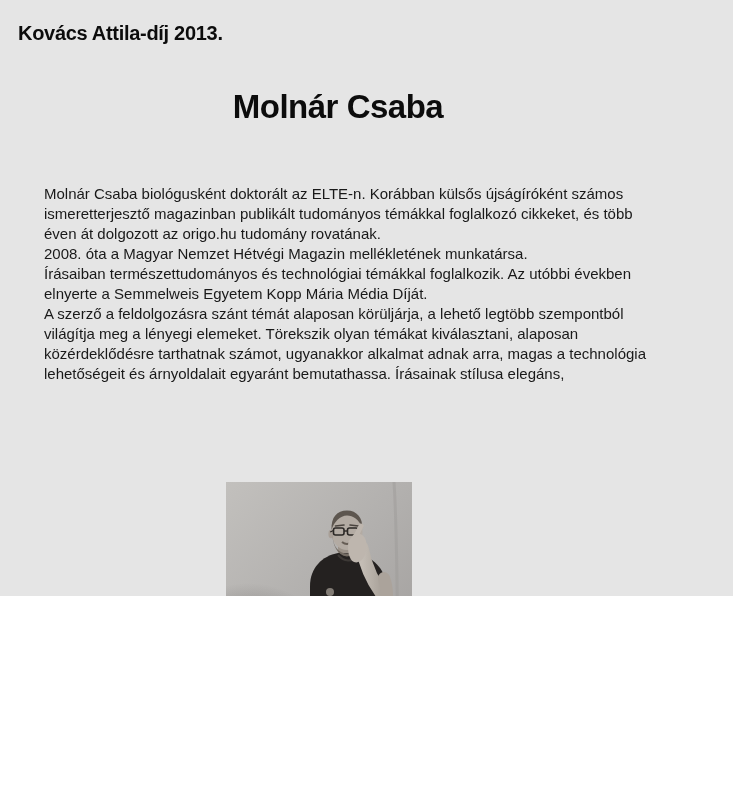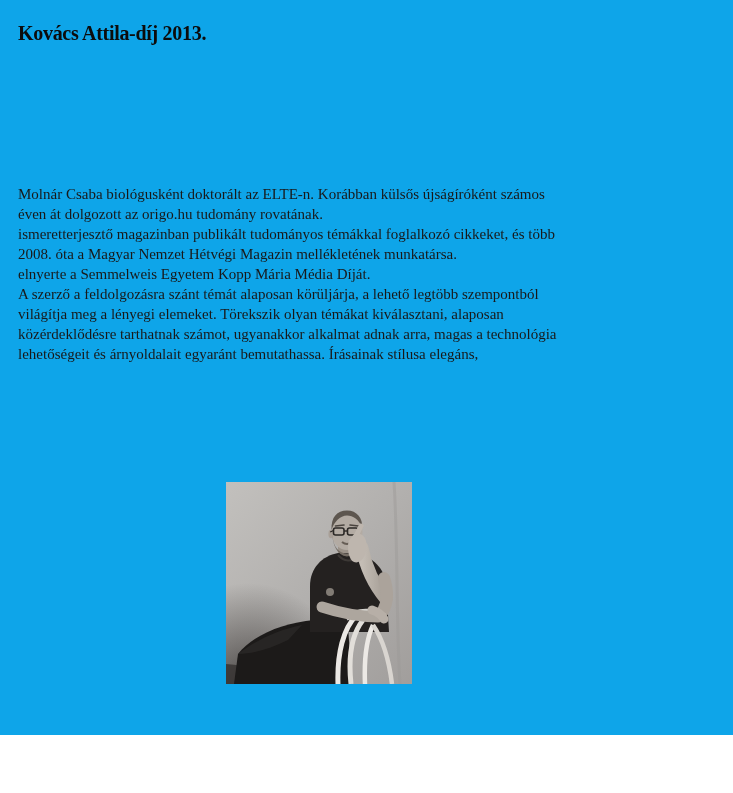--- a/index.html
+++ b/index.html
@@ -1,21 +1,21 @@
 <!DOCTYPE html>
 <html><head>
 <meta charset="utf-8">
 <style>
   html, body { margin: 0; padding: 0; background: #ffffff; }
   .page {
     position: relative;
     width: 733px;
-    height: 735px;
-    background: #0ea5e9;
-    font-family: Liberation Serif, serif;
+    height: 596px;
+    background: #e5e5e5;
+    font-family: Liberation Sans, sans-serif;
     color: #111111;
     overflow: hidden;
   }
   .award-heading {
     position: absolute;
     left: 18px;
     top: 22px;
     font-size: 20px;
     font-weight: bold;
     letter-spacing: -0.3px;
@@ -36,43 +36,45 @@
   }
   .bio {
     position: absolute;
     left: 18px;
     top: 184px;
     width: 712px;
     font-size: 15px;
     line-height: 20px;
     color: #191919;
   }
-  .bio-line { white-space: nowrap; }
+  .bio-line { white-space: nowrap; margin-left: 26px; }
   .photo-frame {
     position: absolute;
     left: 226px;
     top: 482px;
     width: 186px;
     height: 202px;
   }
   .photo-frame svg { display: block; }
 </style>
 </head>
 <body>
 
 <div class="page">
 
   <h1 class="award-heading">Kovács Attila-díj 2013.</h1>
 
+  <h2 class="person-title">Molnár Csaba</h2>
 
   <div class="bio">
     <div class="bio-line">Molnár Csaba biológusként doktorált az ELTE-n. Korábban külsős újságíróként számos</div>
+    <div class="bio-line">ismeretterjesztő magazinban publikált tudományos témákkal foglalkozó cikkeket, és több</div>
     <div class="bio-line">éven át dolgozott az origo.hu tudomány rovatának.</div>
-    <div class="bio-line">ismeretterjesztő magazinban publikált tudományos témákkal foglalkozó cikkeket, és több</div>
     <div class="bio-line">2008. óta a Magyar Nemzet Hétvégi Magazin mellékletének munkatársa.</div>
+    <div class="bio-line">Írásaiban természettudományos és technológiai témákkal foglalkozik. Az utóbbi években</div>
     <div class="bio-line">elnyerte a Semmelweis Egyetem Kopp Mária Média Díját.</div>
     <div class="bio-line">A szerző a feldolgozásra szánt témát alaposan körüljárja, a lehető legtöbb szempontból</div>
     <div class="bio-line">világítja meg a lényegi elemeket. Törekszik olyan témákat kiválasztani, alaposan</div>
     <div class="bio-line">közérdeklődésre tarthatnak számot, ugyanakkor alkalmat adnak arra, magas a technológia</div>
     <div class="bio-line">lehetőségeit és árnyoldalait egyaránt bemutathassa. Írásainak stílusa elegáns,</div>
   </div>
 
   <div class="photo-frame">
     <svg width="186" height="202" viewBox="0 0 186 202" xmlns="http://www.w3.org/2000/svg">
       <defs>

